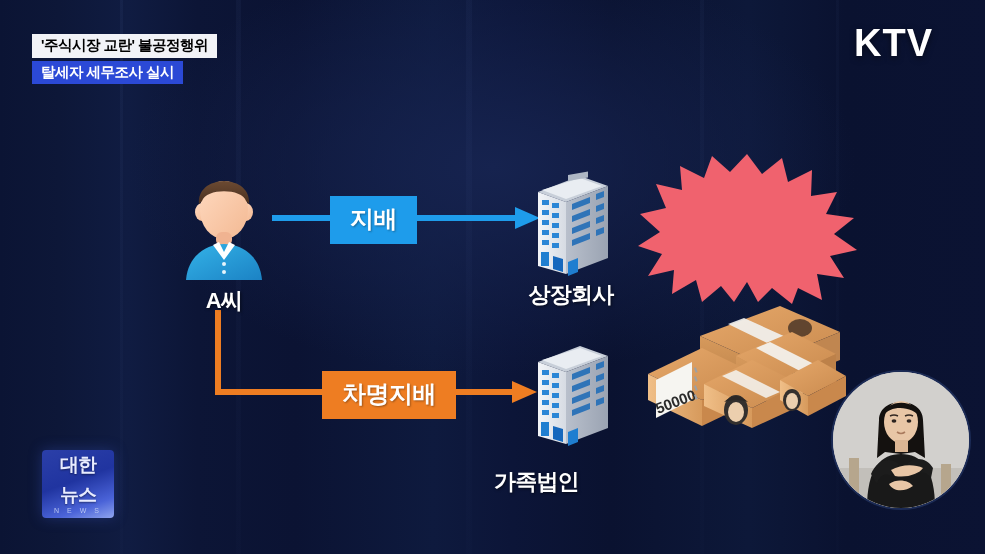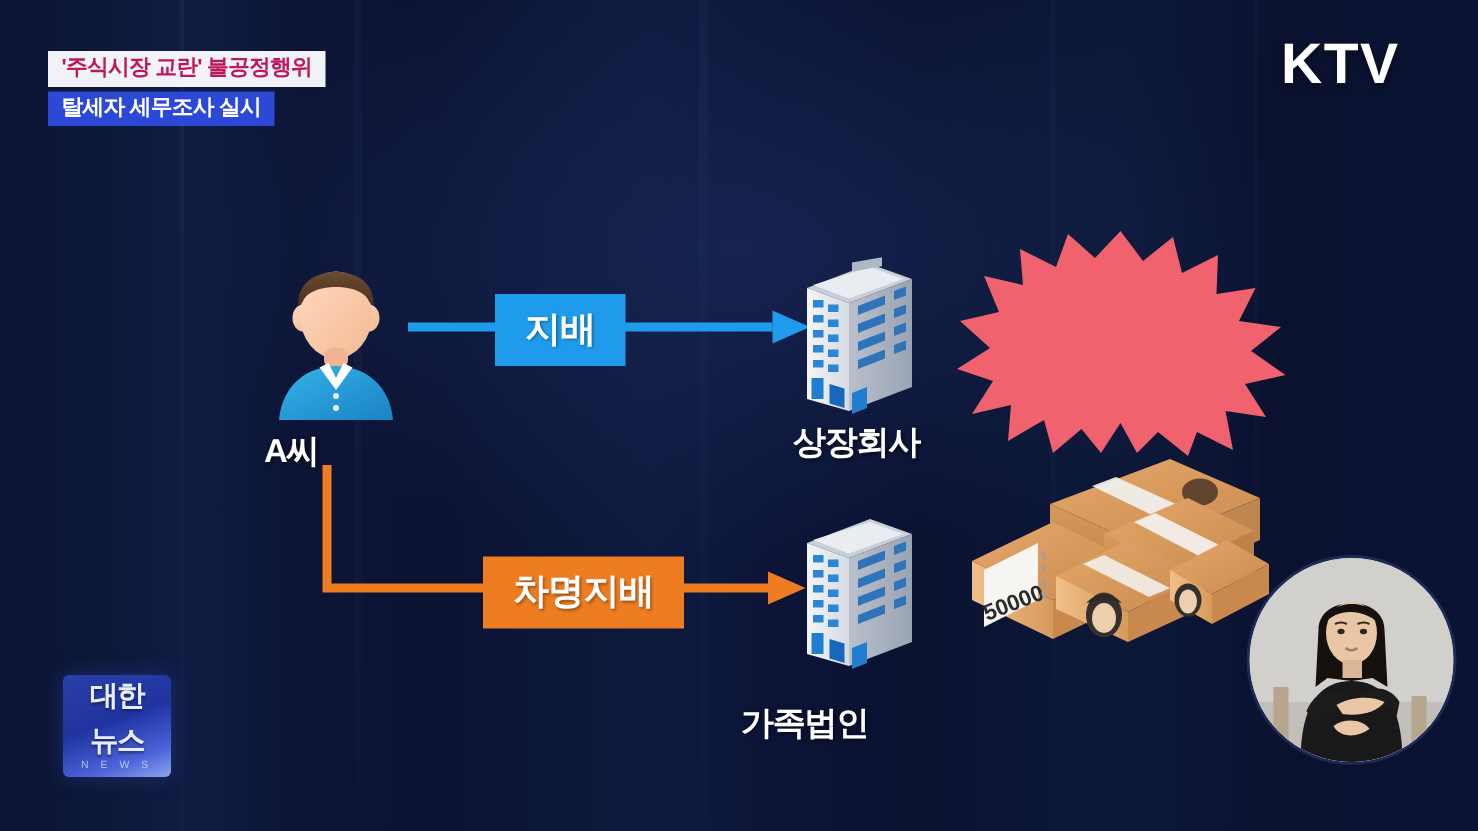--- a/index.html
+++ b/index.html
@@ -46,21 +46,21 @@
     position: absolute;
     left: 32px;
     top: 34px;
     display: flex;
     flex-direction: column;
     align-items: flex-start;
     gap: 3px;
   }
   .banner-line1 {
     background: #f2f3f7;
-    color: #be185d;
+    color: #000000;
     font-size: 14.5px;
     font-weight: bold;
     letter-spacing: -0.5px;
     padding: 3px 9px 4px 9px;
     line-height: 1.15;
     white-space: nowrap;
   }
   .banner-line2 {
     background: #2b49d6;
     color: #ffffff;
@@ -122,21 +122,21 @@
     white-space: nowrap;
   }
 
   
   .person { position: absolute; left: 176px; top: 168px; width: 96px; height: 112px; }
 
   
   .bldg-a { position: absolute; left: 528px; top: 170px; width: 86px; height: 110px; }
   .bldg-b { position: absolute; left: 528px; top: 340px; width: 86px; height: 110px; }
 
-  .label-person  { position: absolute; left: 176px; top: 282px; width: 96px; }
+  .label-person  { position: absolute; left: 176px; top: 282px; width: 96px; text-align: center; }
   .label-bldg-a  { position: absolute; left: 494px; top: 276px; width: 154px; text-align: center; }
   .label-bldg-b  { position: absolute; left: 494px; top: 446px; width: 154px; margin-top: 21px; }
 
   
   .connector { position: absolute; left: 0; top: 0; width: 985px; height: 554px; pointer-events: none; }
 
   
   .arrow-chip {
     position: absolute;
     color: #ffffff;

